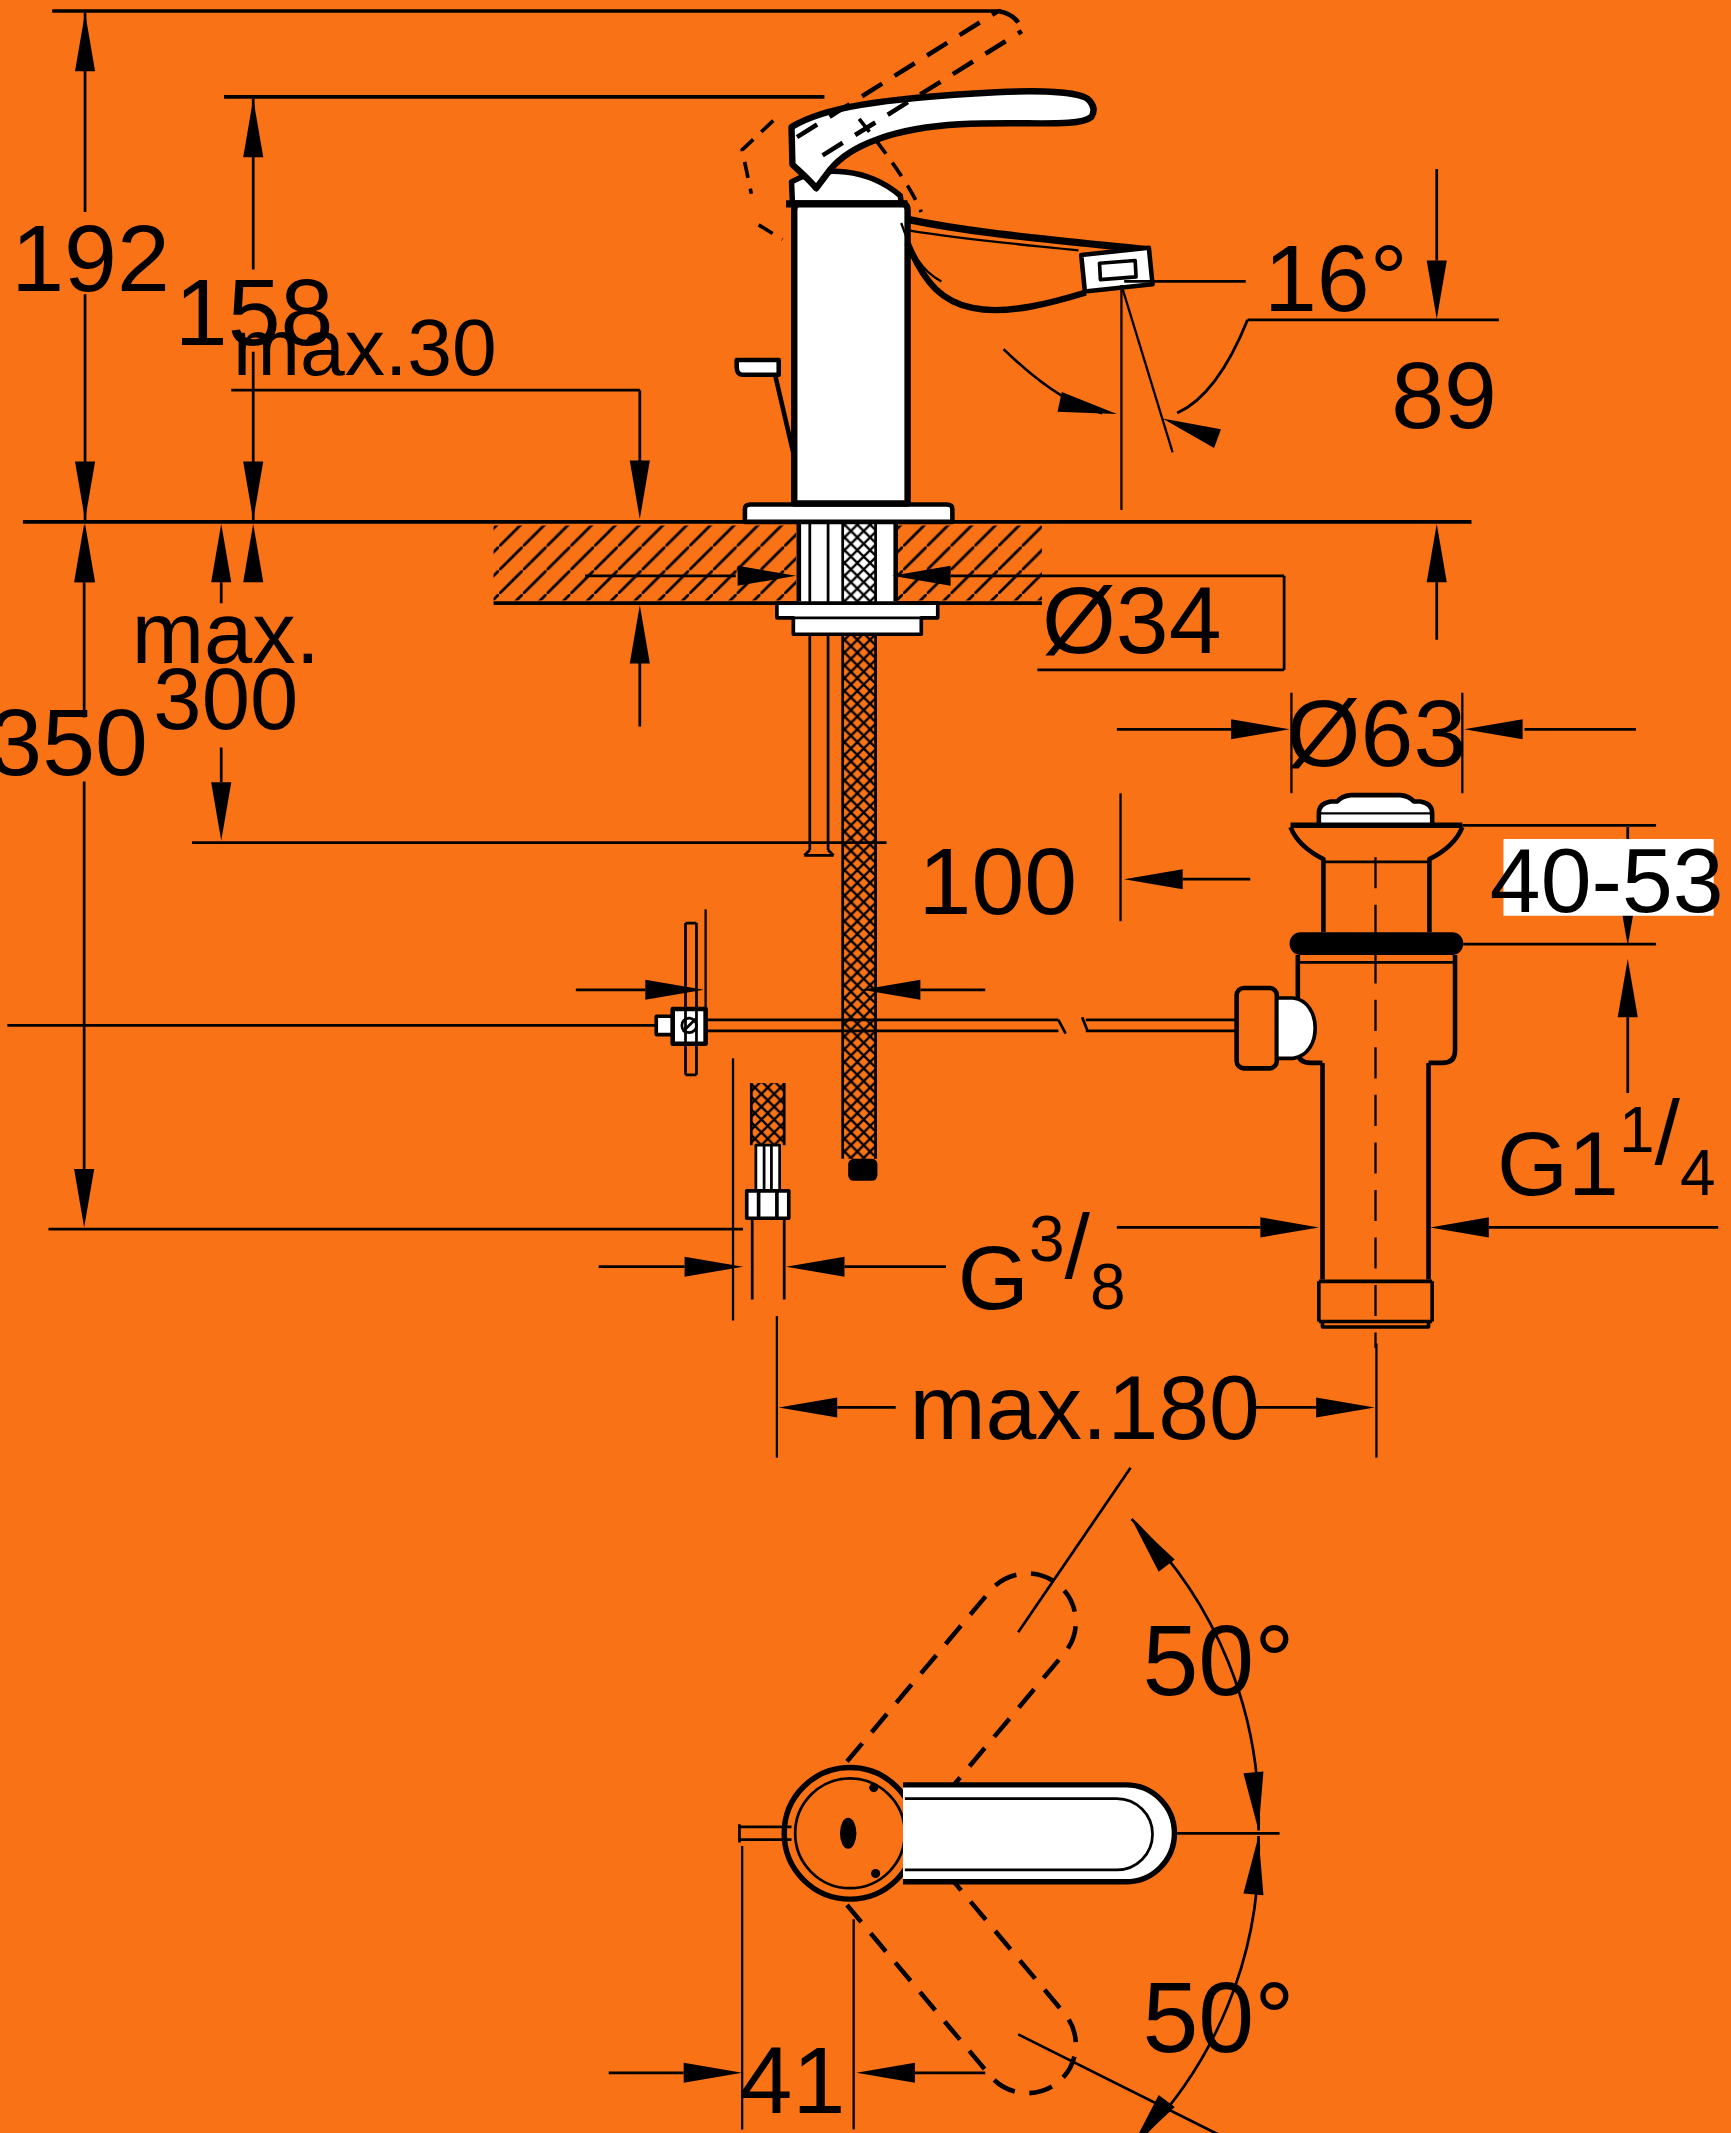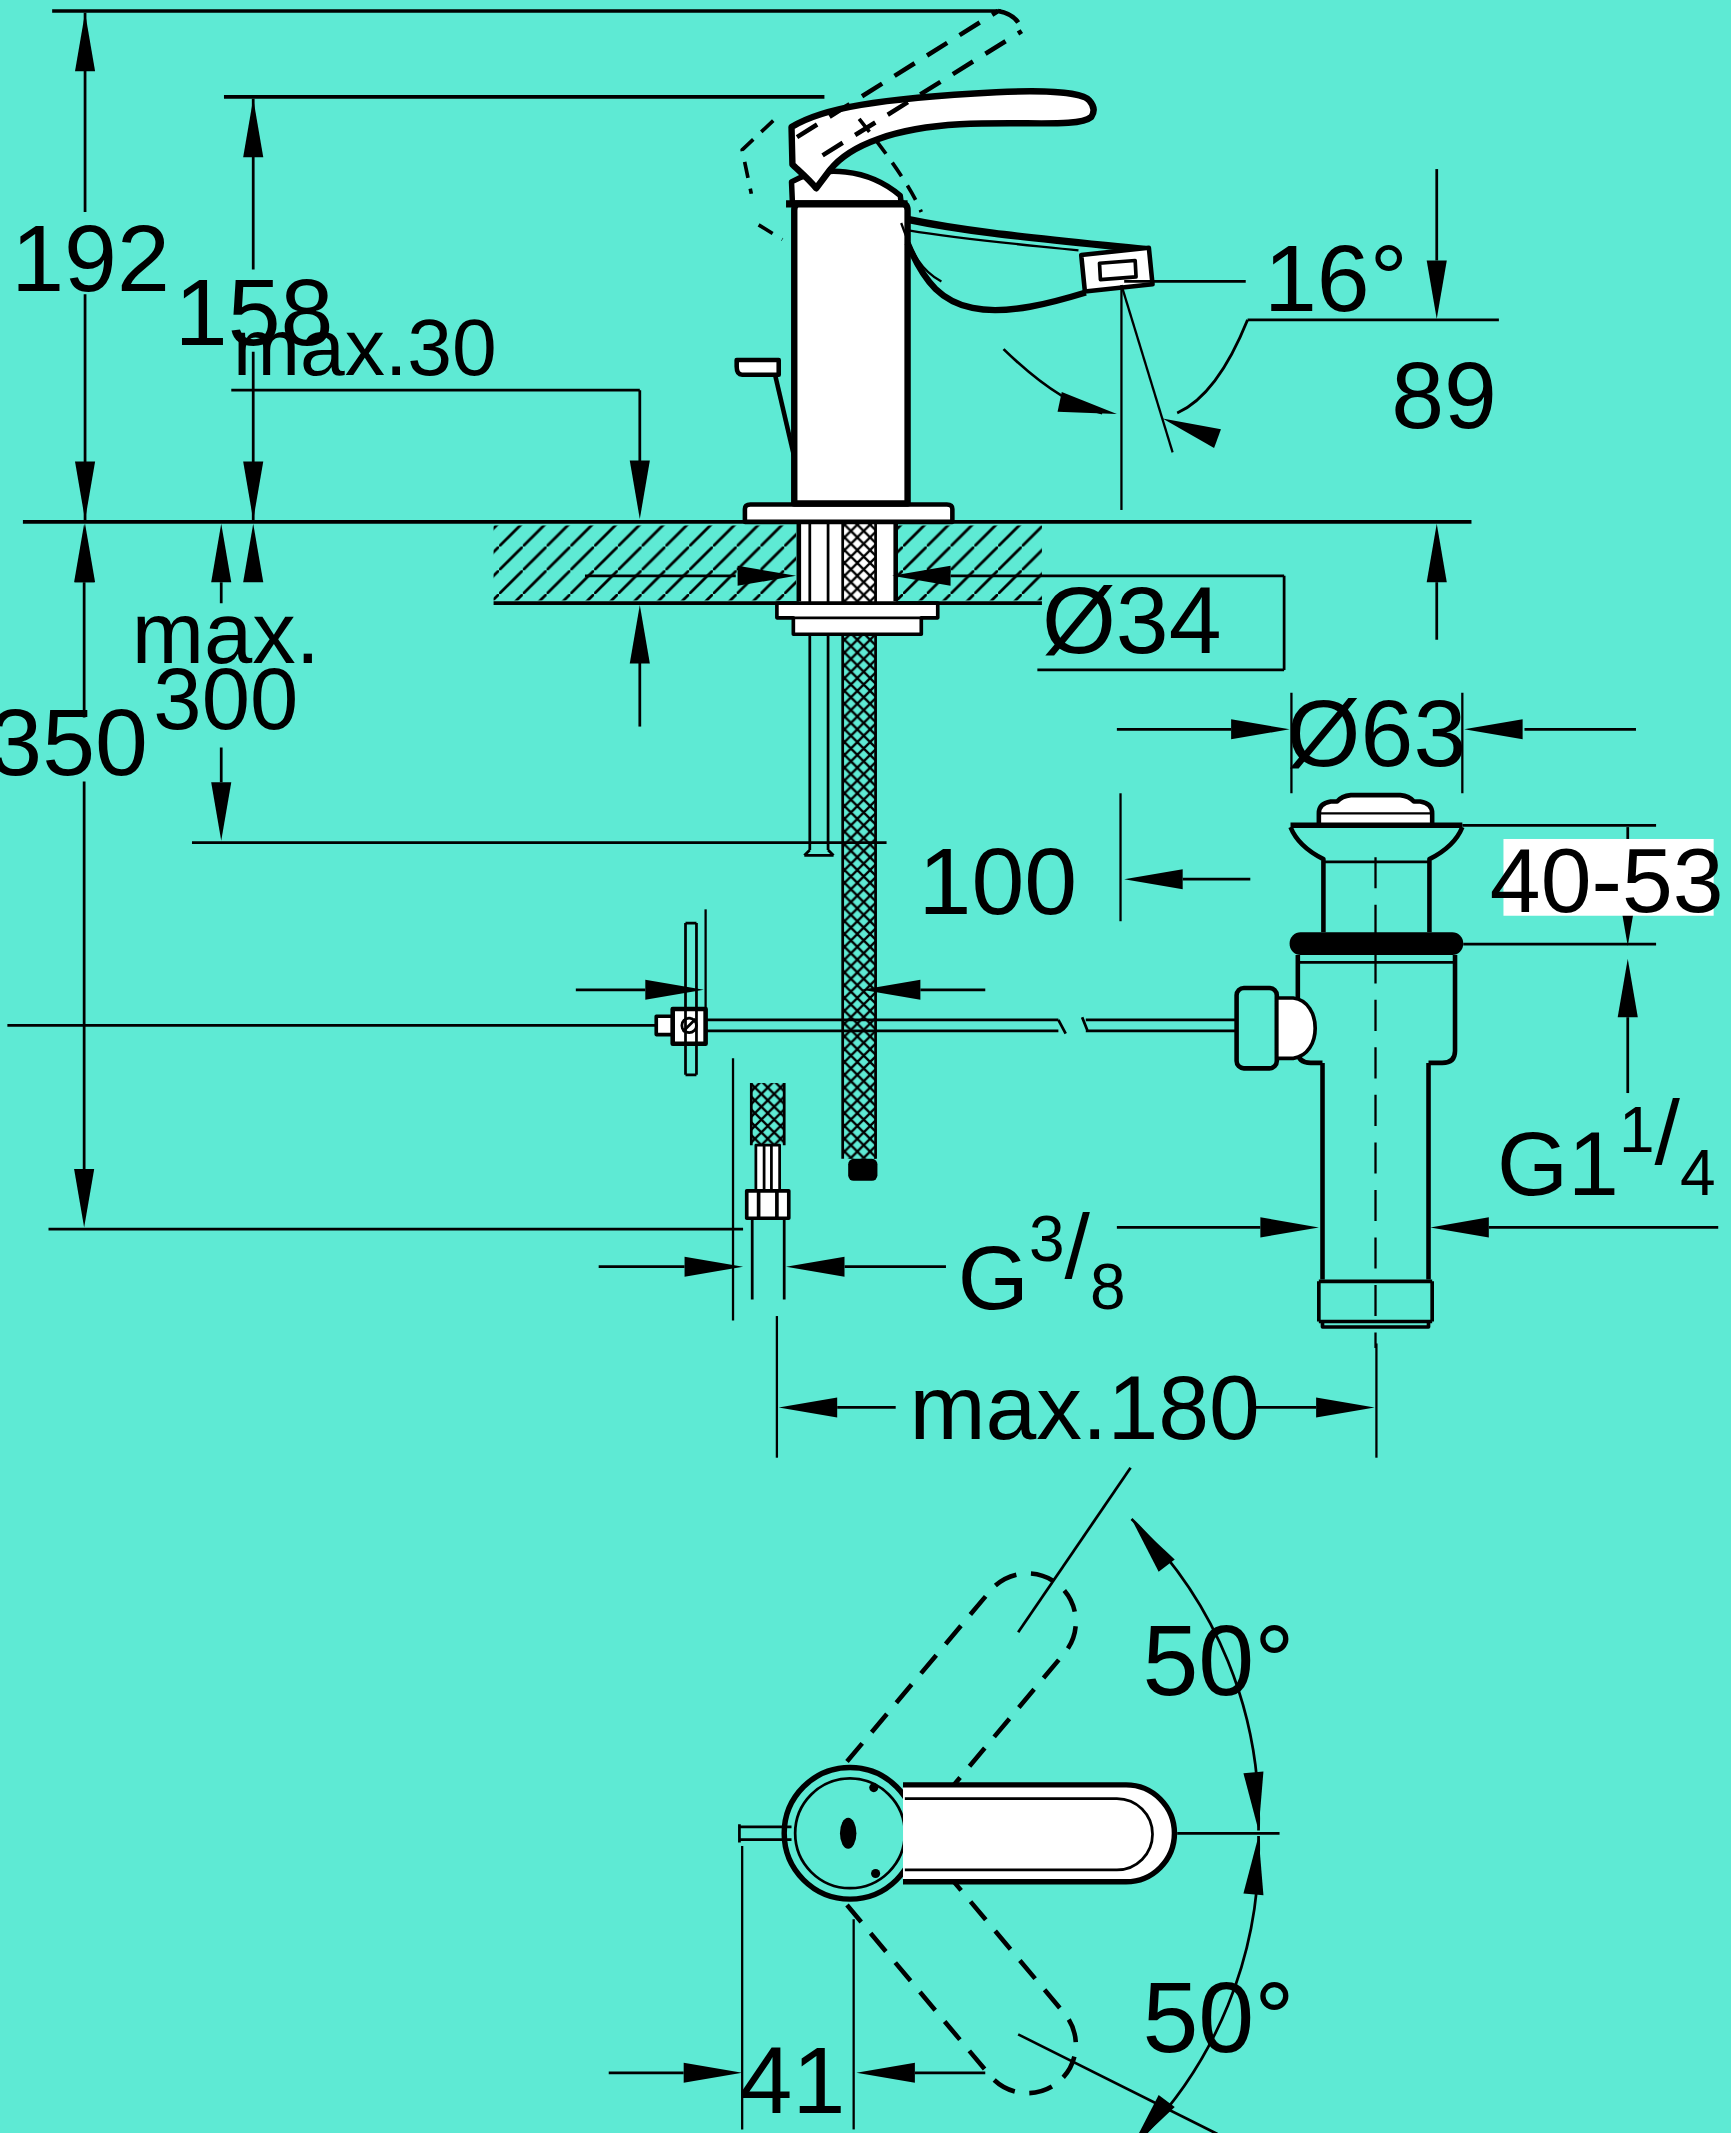--- a/index.html
+++ b/index.html
@@ -1,16 +1,16 @@
 <!DOCTYPE html>
 <html style="font-size:14.6px"><head>
 <meta charset="utf-8">
 <style>
   html,body{margin:0;padding:0;background:#fff;}
-  .page{width:1732px;height:2134px;background:#5eead4;position:relative;}
+  .page{width:1732px;height:2134px;background:#f97316;position:relative;}
   .ln{stroke:#000;fill:none;stroke-linecap:butt;stroke-linejoin:round;}
   .s2{stroke-width:2.5;} .s3{stroke-width:3;} .s4{stroke-width:4;}
   .s5{stroke-width:5;} .s6{stroke-width:6;} .s7{stroke-width:7;} .s8{stroke-width:8;}
   .wfill{fill:#fff;}
   .blk{fill:#000;stroke:none;}
   .dash{stroke-dasharray:26 16;}
   .dashf{stroke-dasharray:18 12;}
   .axis{stroke-dasharray:34 18;}
   .arrow{fill:#000;stroke:none;}
   .t{font-family:"Liberation Sans","DejaVu Sans",sans-serif;fill:#000;}

